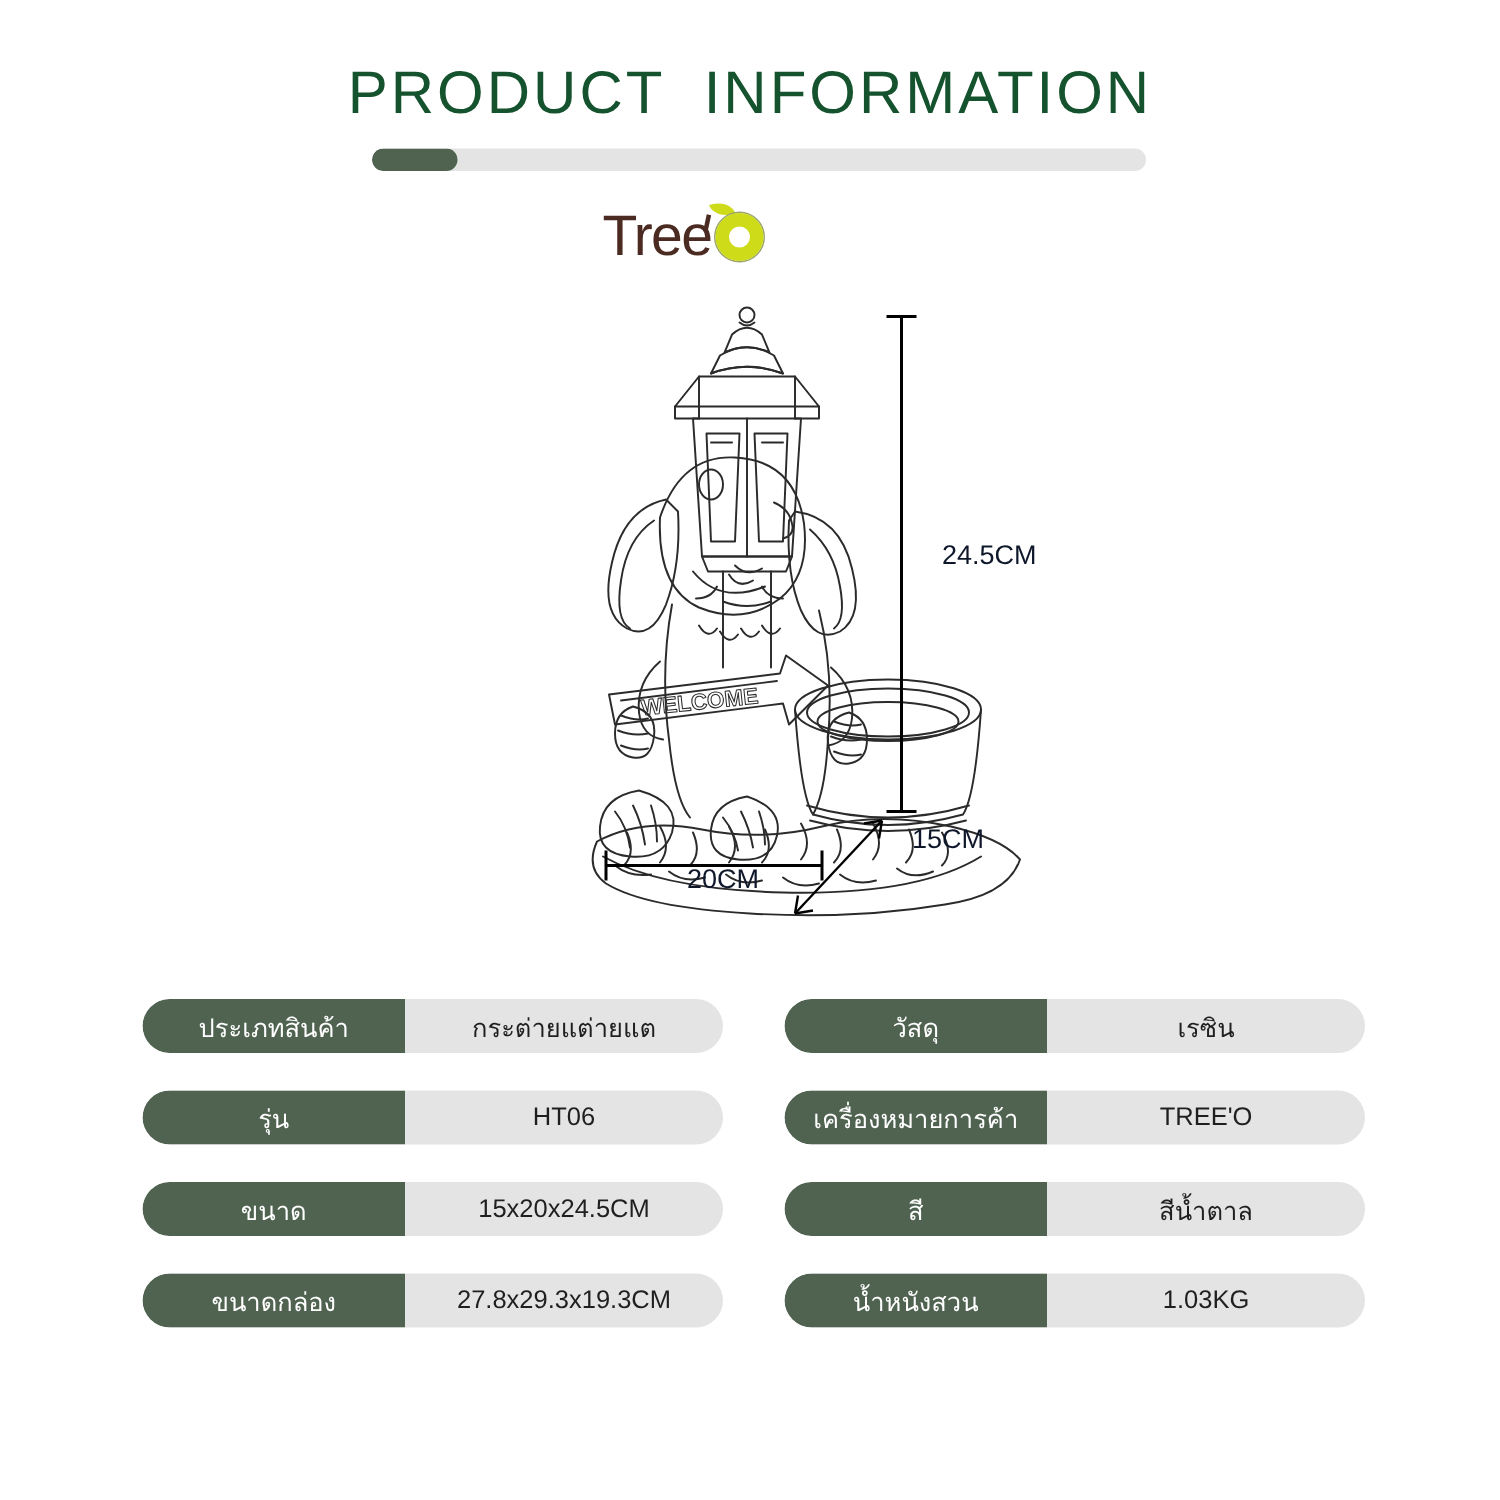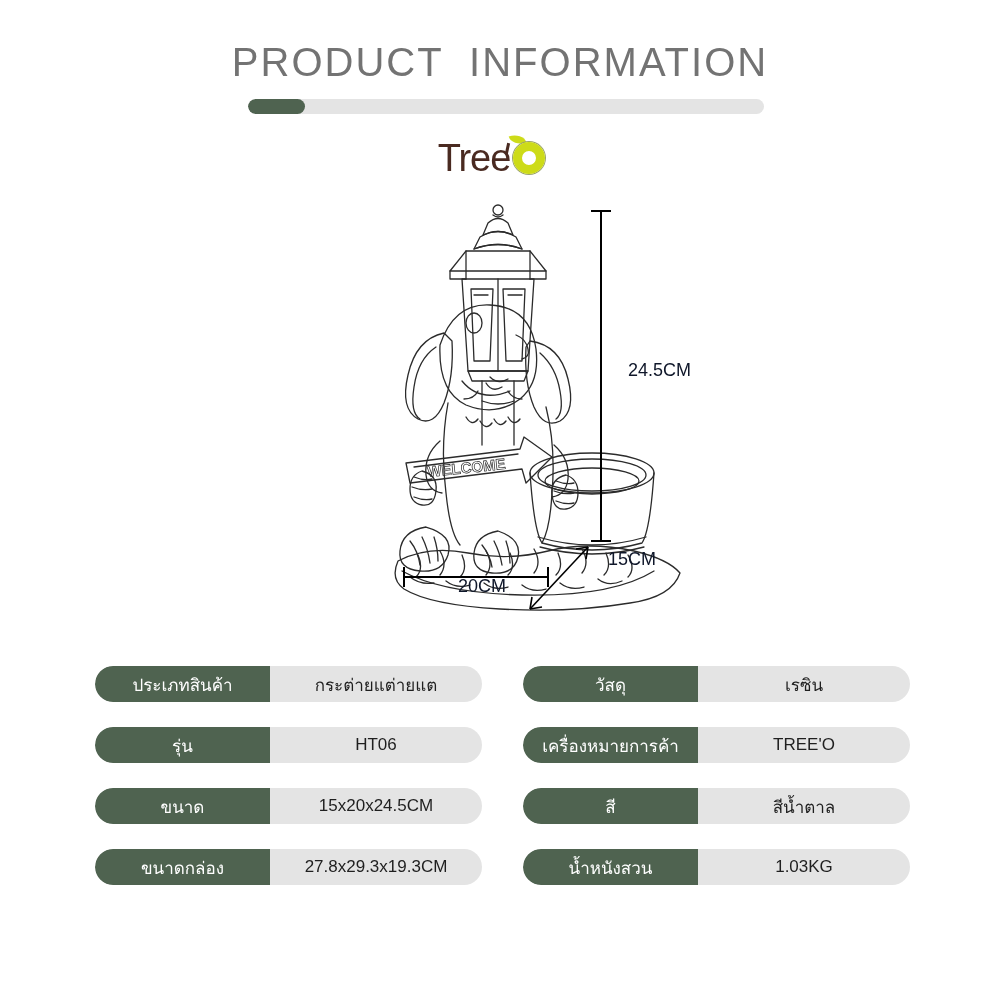--- a/index.html
+++ b/index.html
@@ -10,41 +10,40 @@
     overflow:hidden;
     position:relative;
   }
   
   .page-title{
     position:absolute;left:0;top:40px;width:1000px;
     text-align:center;
     font-size:40px;
     font-weight:300;
     letter-spacing:2px;
-    color:#737373;
+    color:#14532d;
     white-space:pre;
   }
   .progress-track{
     position:absolute;left:248px;top:99px;
     width:516px;height:15px;
     background:#e4e4e4;
     border-radius:8px;
     overflow:hidden;
   }
   .progress-fill{
     height:100%;
     background:#4f6350;
     border-radius:8px;
   }
   
   .logo{
     position:absolute;left:0;top:134px;width:920px;
     text-align:center;
     height:48px;
-    margin-left:36px;
   }
   .logo-inner{
     display:inline-block;position:relative;
     height:48px;
   }
   .logo-text{
     font-size:38px;
     font-weight:400;
     letter-spacing:-1px;
     color:#4a2a21;

